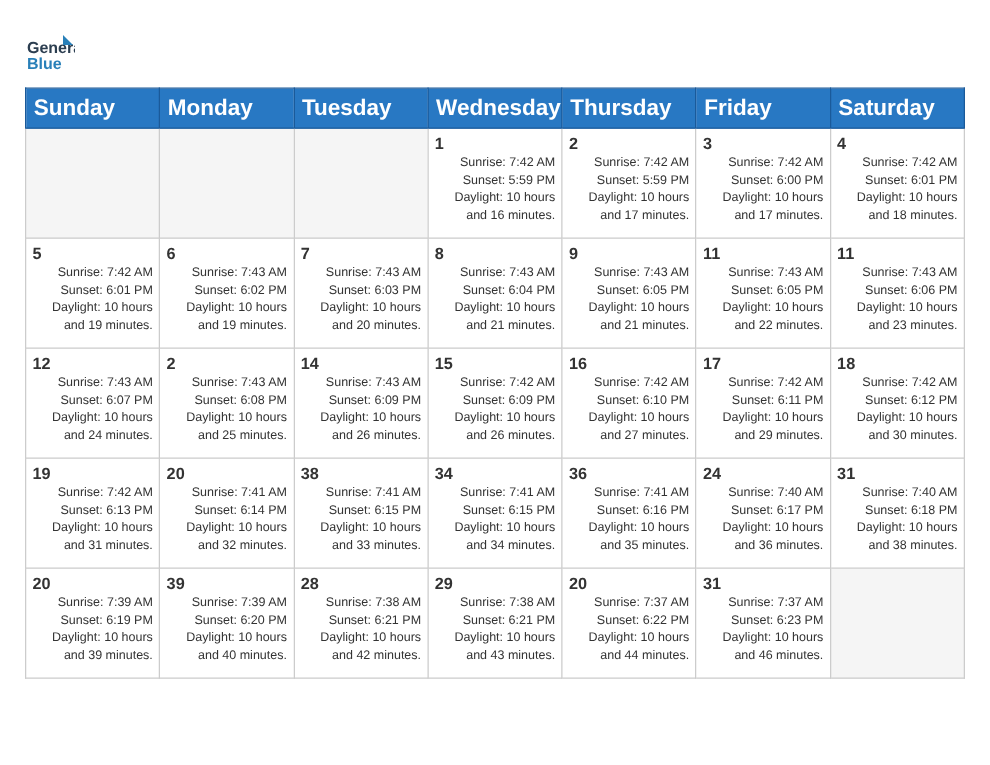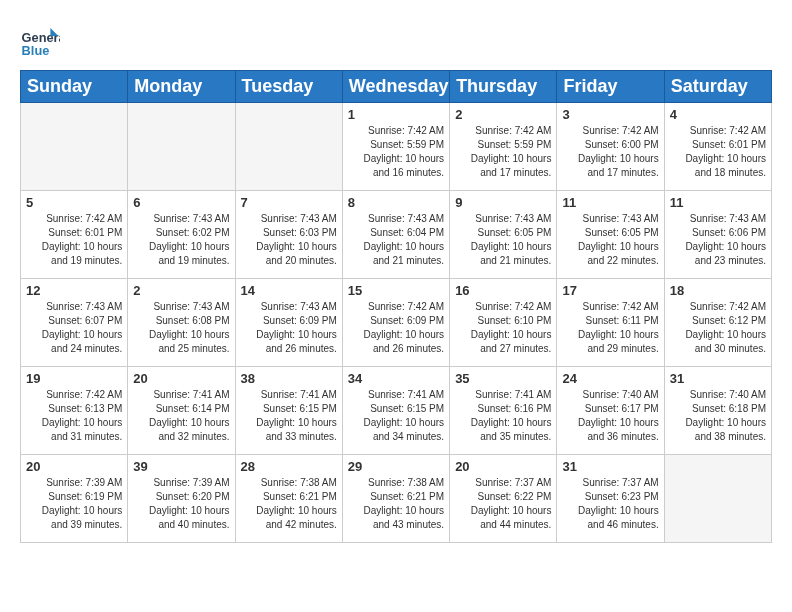--- a/index.html
+++ b/index.html
@@ -198,21 +198,21 @@
         </td>
         <td>
           <span class="day-num">38</span>
           <div class="day-info">Sunrise: 7:41 AM<br>Sunset: 6:15 PM<br>Daylight: 10 hours and 33 minutes.</div>
         </td>
         <td>
           <span class="day-num">34</span>
           <div class="day-info">Sunrise: 7:41 AM<br>Sunset: 6:15 PM<br>Daylight: 10 hours and 34 minutes.</div>
         </td>
         <td>
-          <span class="day-num">35</span>
+          <span class="day-num">36</span>
           <div class="day-info">Sunrise: 7:41 AM<br>Sunset: 6:16 PM<br>Daylight: 10 hours and 35 minutes.</div>
         </td>
         <td>
           <span class="day-num">24</span>
           <div class="day-info">Sunrise: 7:40 AM<br>Sunset: 6:17 PM<br>Daylight: 10 hours and 36 minutes.</div>
         </td>
         <td>
           <span class="day-num">31</span>
           <div class="day-info">Sunrise: 7:40 AM<br>Sunset: 6:18 PM<br>Daylight: 10 hours and 38 minutes.</div>
         </td>

